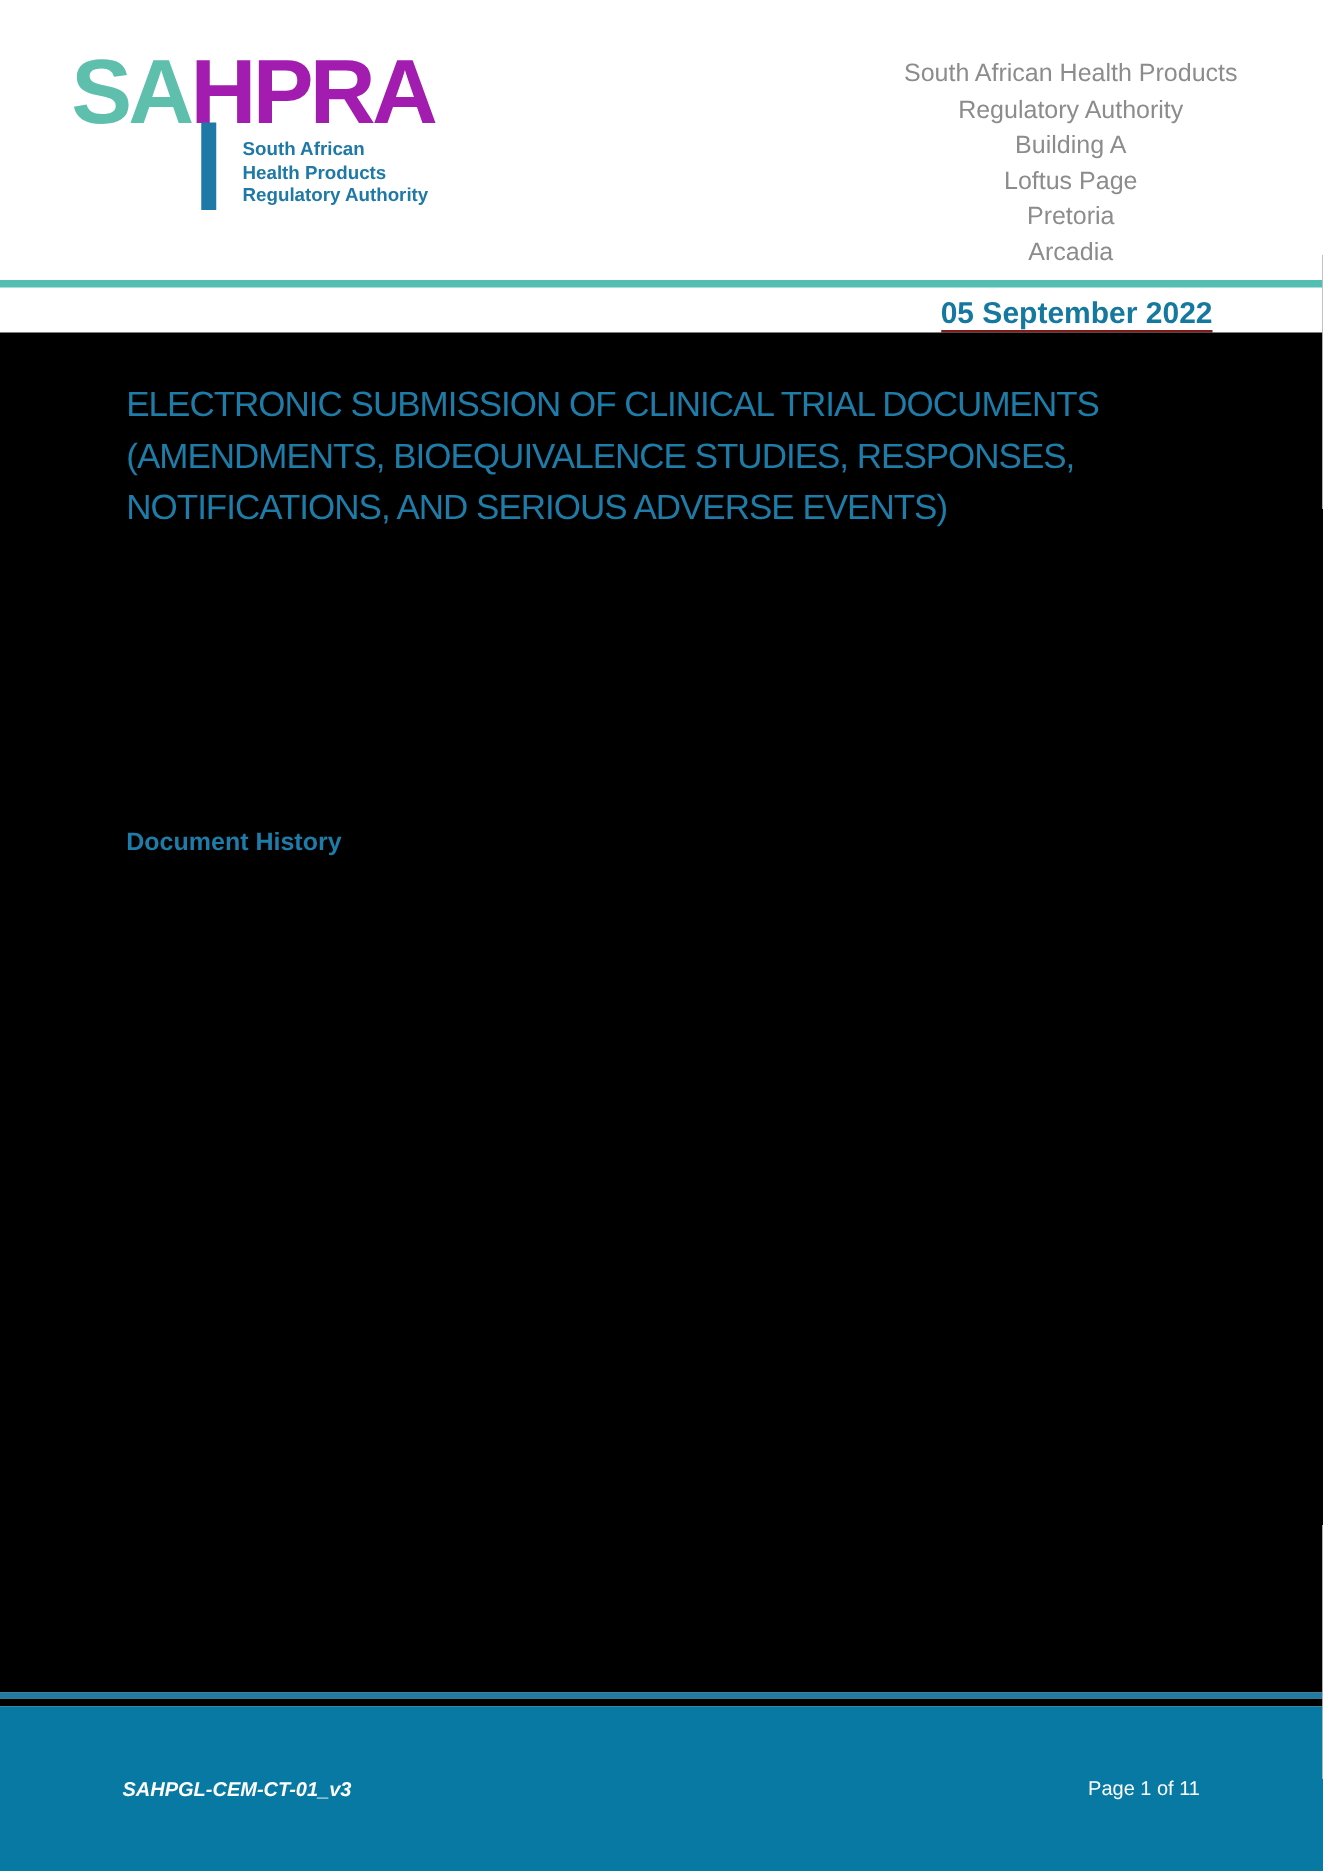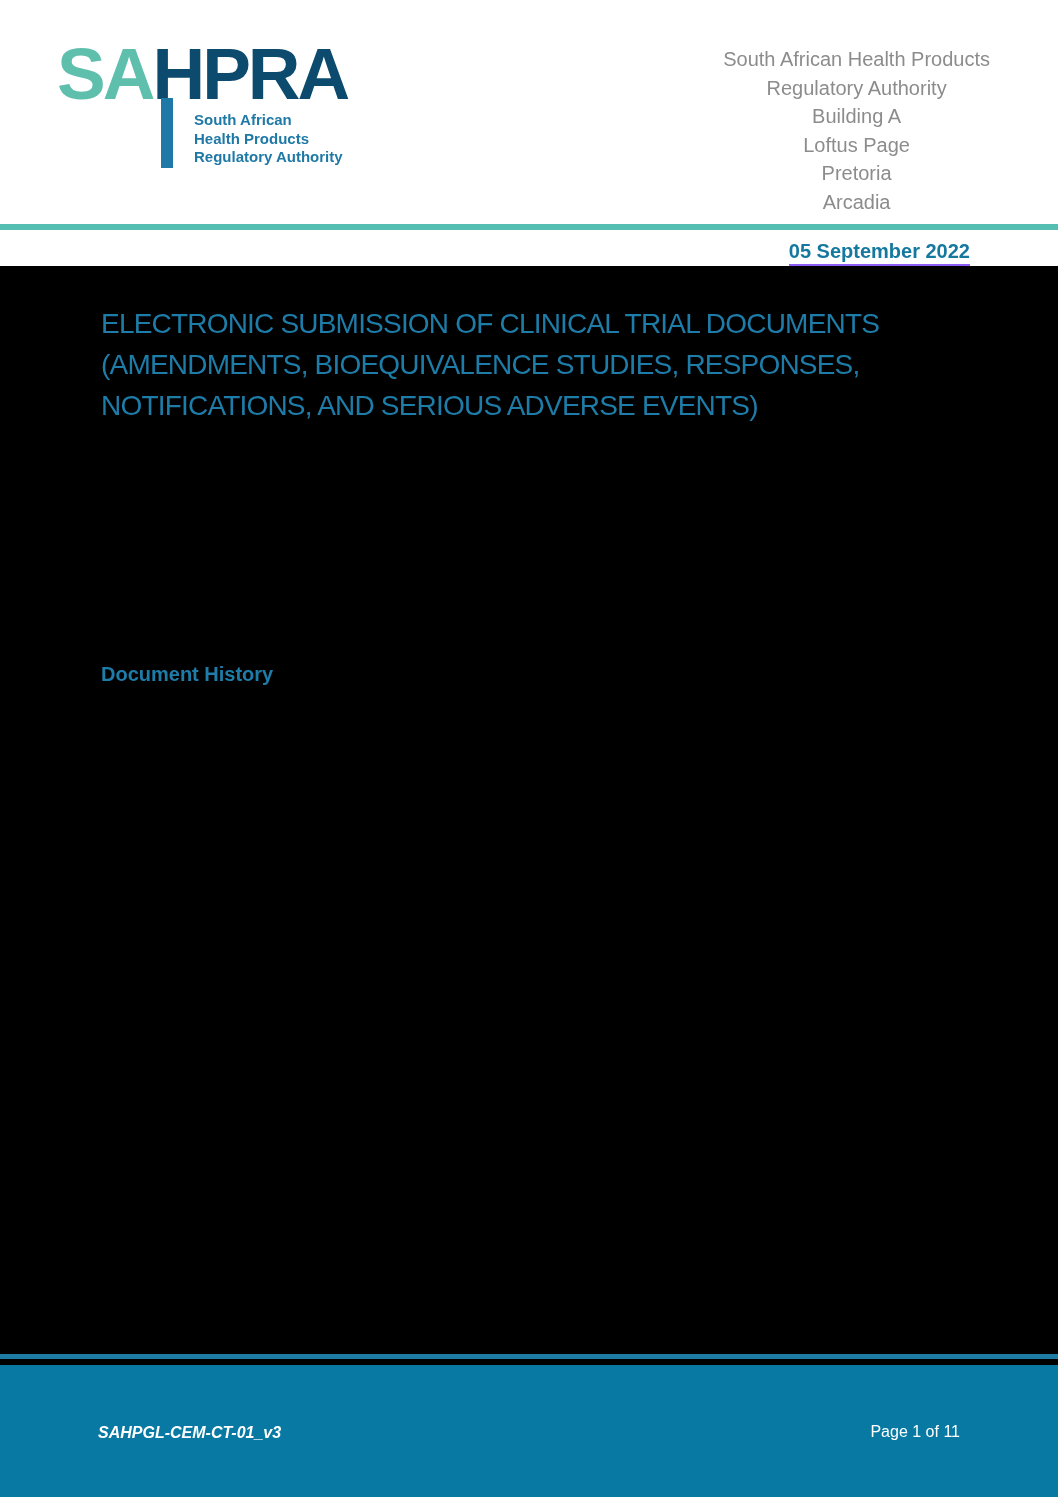--- a/index.html
+++ b/index.html
@@ -11,21 +11,21 @@
     font-family:"Liberation Sans", sans-serif;
     margin:0 auto;
   }
   
   .logo-word{
     position:absolute;left:57px;top:37px;
     font-size:73px;font-weight:bold;letter-spacing:-3px;line-height:1;
     white-space:nowrap;
   }
   .logo-word .sa{color:#5fbfad;}
-  .logo-word .hpra{color:#0c4a6e;text-align:right;}
+  .logo-word .hpra{color:#a21caf;text-align:right;}
   .logo-stem{
     position:absolute;left:161px;top:98px;
     width:12px;height:70px;background:#1f79a6;
   }
   .logo-tagline{
     position:absolute;left:194px;top:111px;
     font-size:15px;font-weight:bold;line-height:18.6px;
     color:#1f79a6;white-space:nowrap;
   }
   .address{
@@ -33,23 +33,23 @@
     text-align:center;
     font-size:20px;line-height:28.6px;
     color:#8c8c8c;
   }
   .header-divider{
     position:absolute;left:0;top:224px;
     width:100%;height:6px;background:#55beb2;
   }
   .doc-date{
     position:absolute;right:88px;top:239px;
-    font-size:20px;font-weight:bold;line-height:24px;
+    font-size:24px;font-weight:bold;line-height:24px;
     color:#15789f;
-    border-bottom:2px solid #8b5cf6;
+    border-bottom:2px solid #7f1d1d;
     padding-bottom:1px;
     white-space:nowrap;
   }
   
   .content-black{
     position:absolute;left:0;top:266px;
     width:100%;height:1088px;background:#000000;
   }
   .doc-title{
     position:absolute;left:101px;top:37px;

